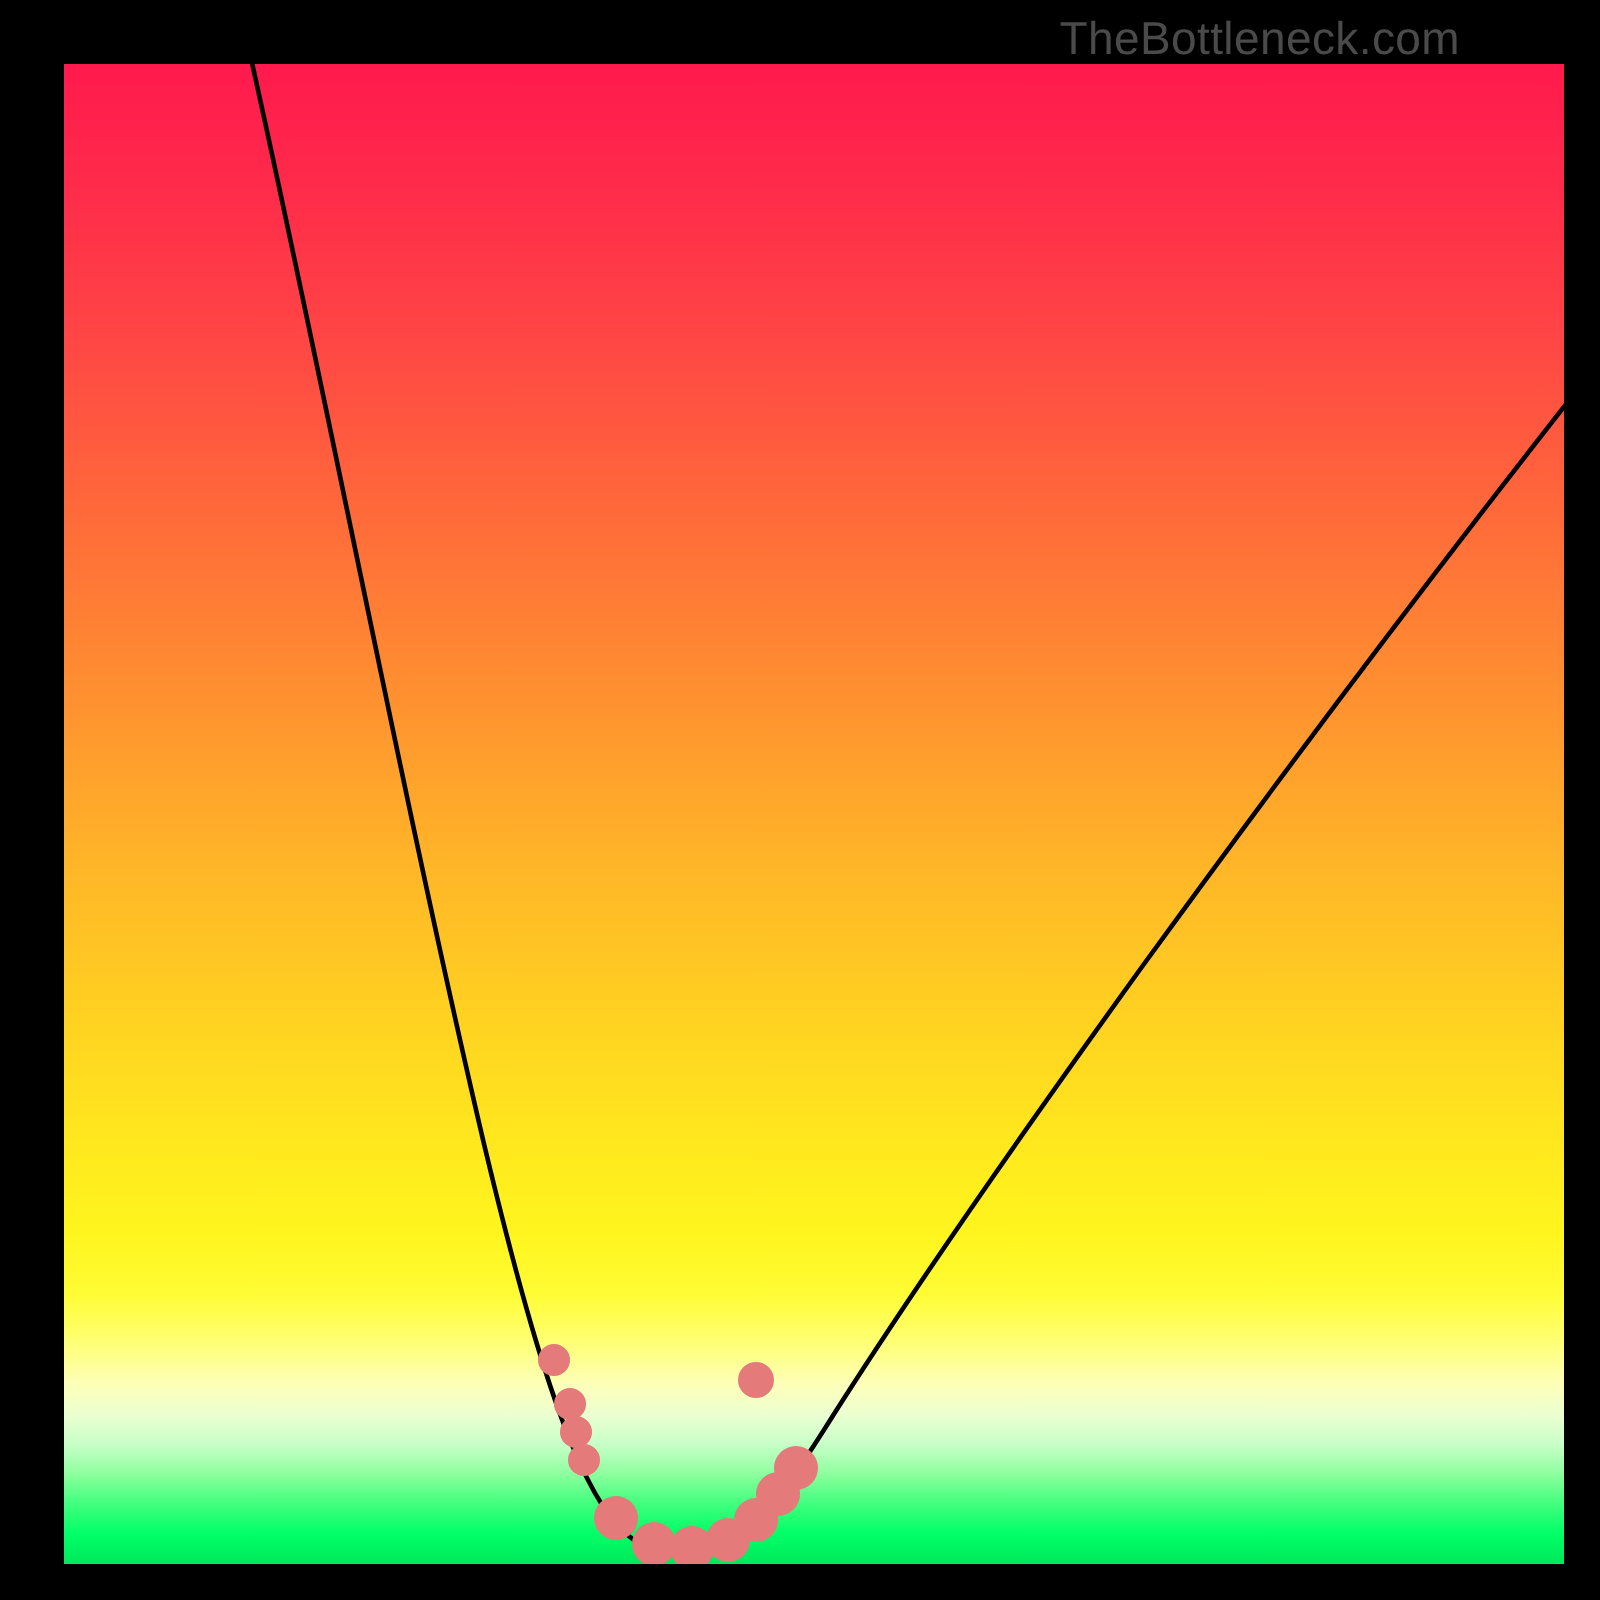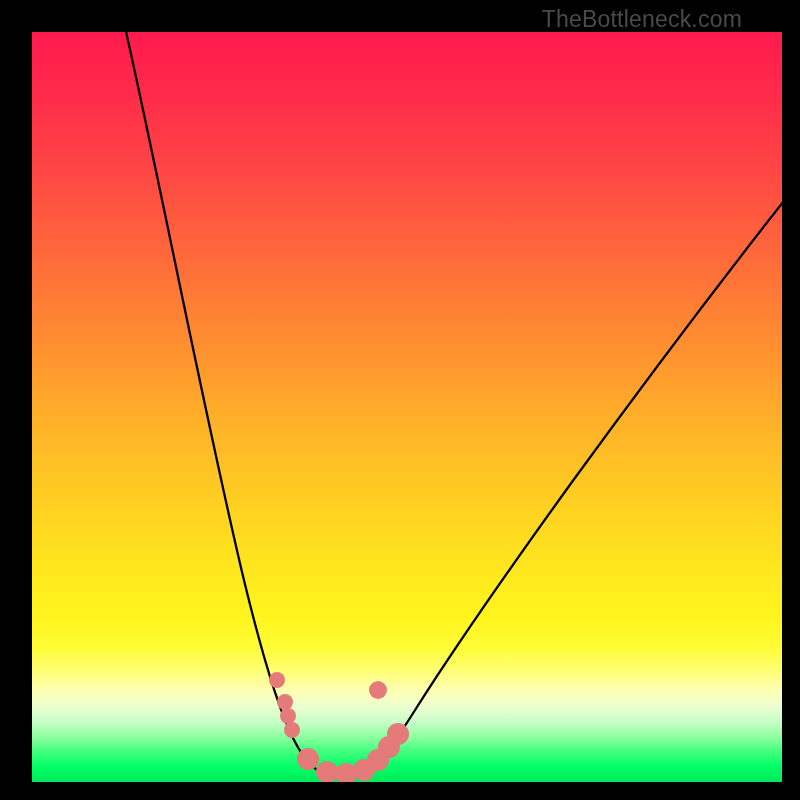--- a/index.html
+++ b/index.html
@@ -9,21 +9,20 @@
     height: 800px;
     overflow: hidden;
     background: #000;
     font-family: Arial, Helvetica, sans-serif;
   }
   .frame {
     position: absolute;
     left: 0; top: 0;
     width: 744px; height: 800px;
     background: #000;
-    padding-left: 12px;
   }
   .plot {
     position: absolute;
     left: 32px;
     top: 32px;
     width: 750px;
     height: 750px;
     overflow: hidden;
   }
   .gradient {

